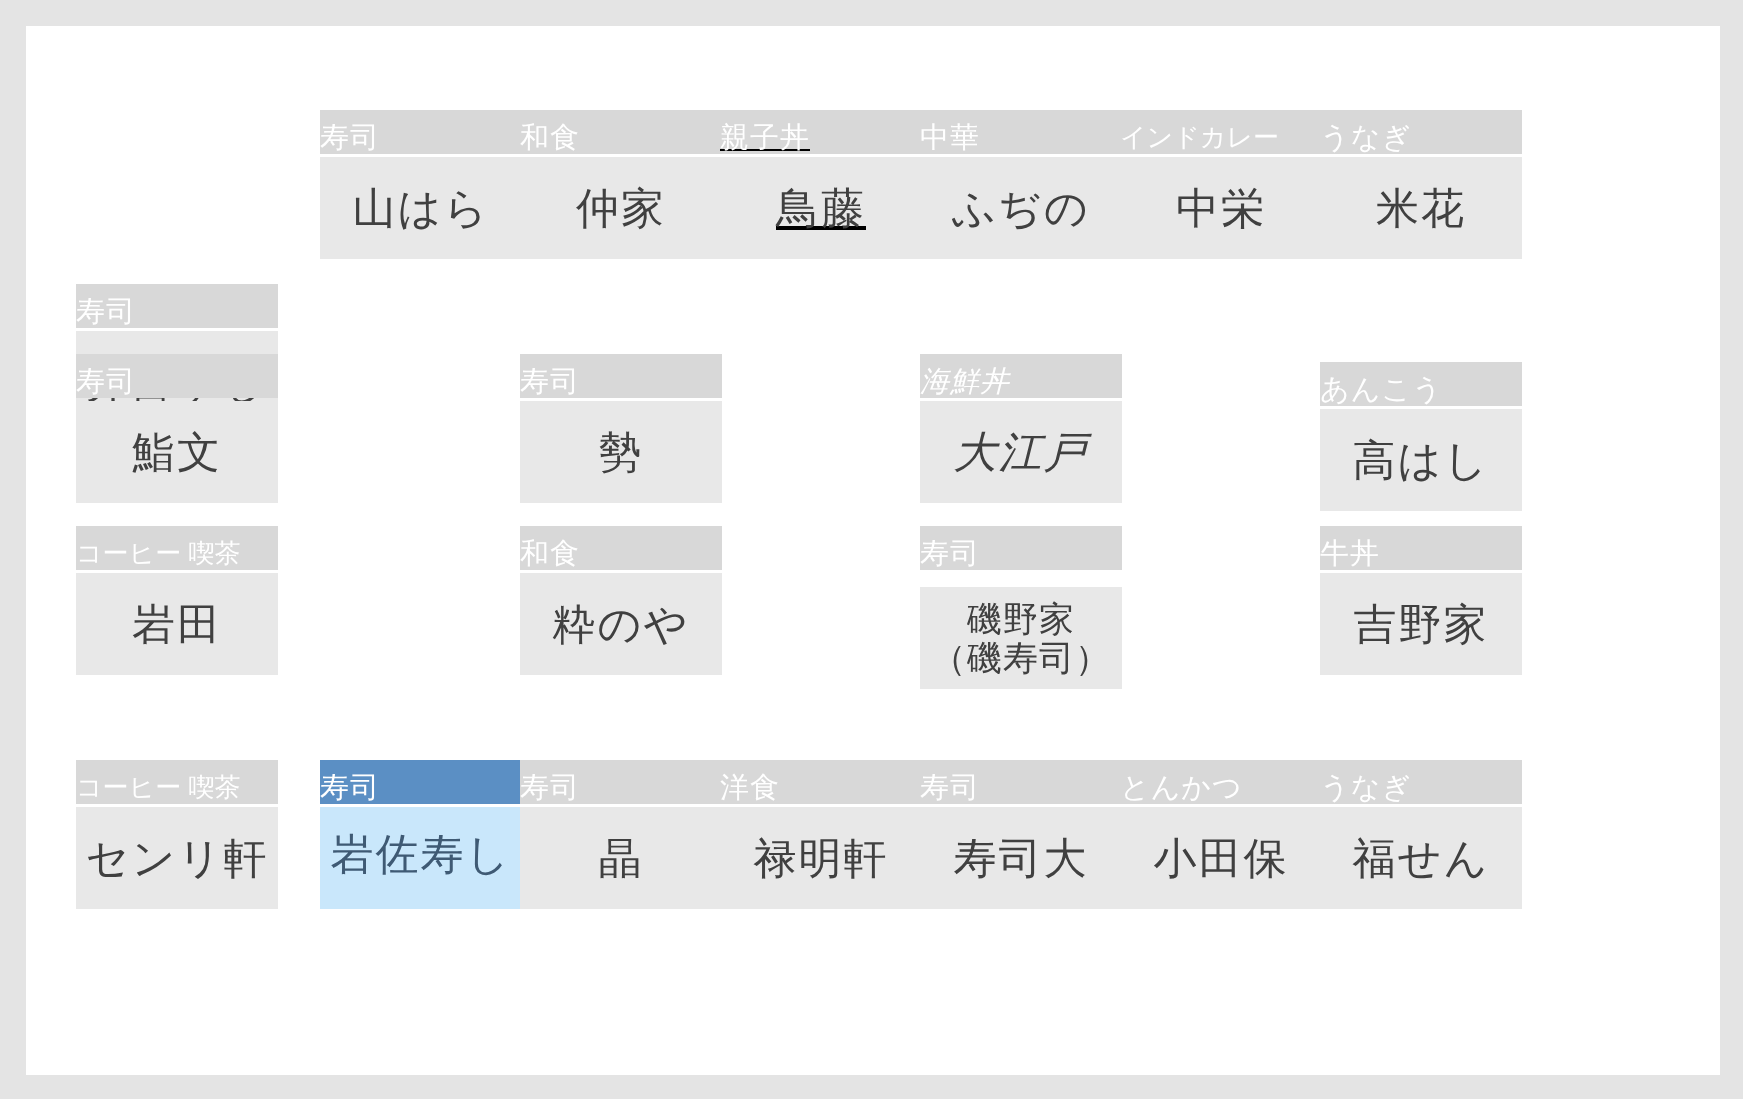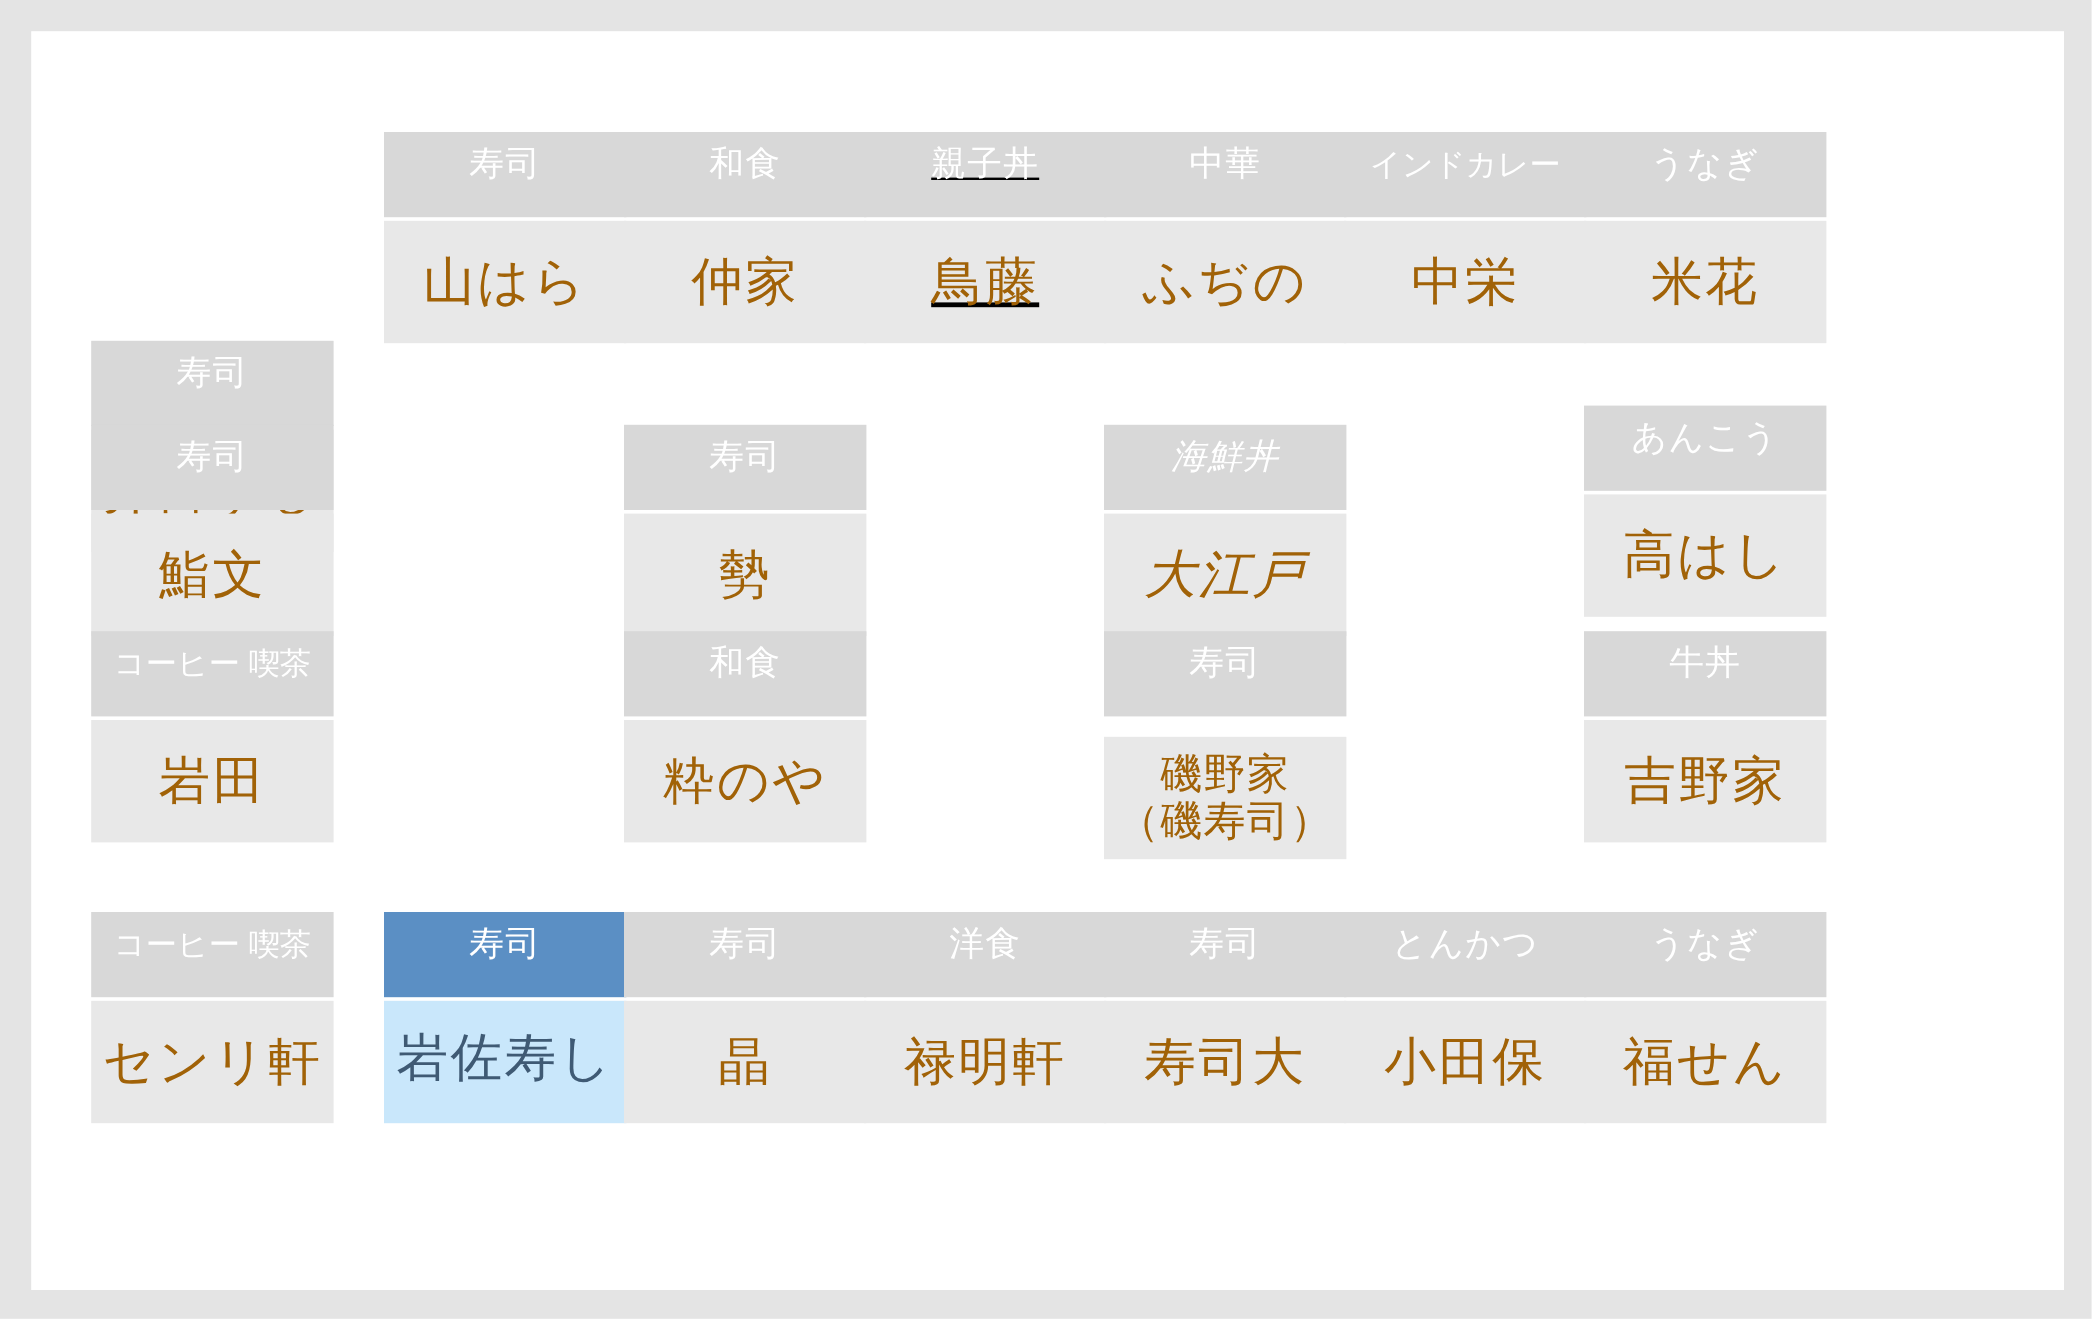--- a/index.html
+++ b/index.html
@@ -32,40 +32,40 @@
   }
 
   
   .card {
     position: absolute;
     width: 202px;
     box-sizing: border-box;
   }
 
   .card-genre {
-    height: 71px;
+    height: 44px;
     line-height: 54px;
-    text-align: center;
+    text-align: left;
     background: #d8d8d8;
     color: #ffffff;
     font-size: 29px;
     letter-spacing: 1px;
     white-space: nowrap;
     overflow: hidden;
   }
   .card-genre.g-long {
     font-size: 26px;
     letter-spacing: 0px;
   }
 
   .card-name {
     margin-top: 3px;
     height: 102px;
     background: #e8e8e8;
-    color: #a16207;
+    color: #404040;
     font-size: 43px;
     letter-spacing: 2px;
     display: flex;
     align-items: center;
     justify-content: center;
     text-align: center;
     line-height: 1.08;
     white-space: nowrap;
     overflow: hidden;
   }
@@ -142,21 +142,21 @@
         <div class="card-name">粋のや</div>
       </div>
       <div class="card" style="left: 894px; top: 328px; font-style: italic;">
         <div class="card-genre">海鮮丼</div>
         <div class="card-name">大江戸</div>
       </div>
       <div class="card" style="left: 894px; top: 500px;">
         <div class="card-genre">寿司</div>
         <div class="card-name n-two-line">磯野家<br>（磯寿司）</div>
       </div>
-      <div class="card" style="left: 1294px; top: 312px; border-radius: 11px;">
+      <div class="card" style="left: 1294px; top: 336px; border-radius: 11px;">
         <div class="card-genre">あんこう</div>
         <div class="card-name">高はし</div>
       </div>
       <div class="card" style="left: 1294px; top: 500px;">
         <div class="card-genre">牛丼</div>
         <div class="card-name">吉野家</div>
       </div>
       <div class="card selected" style="left: 294px; top: 734px;">
         <div class="card-genre">寿司</div>
         <div class="card-name">岩佐寿し</div>

